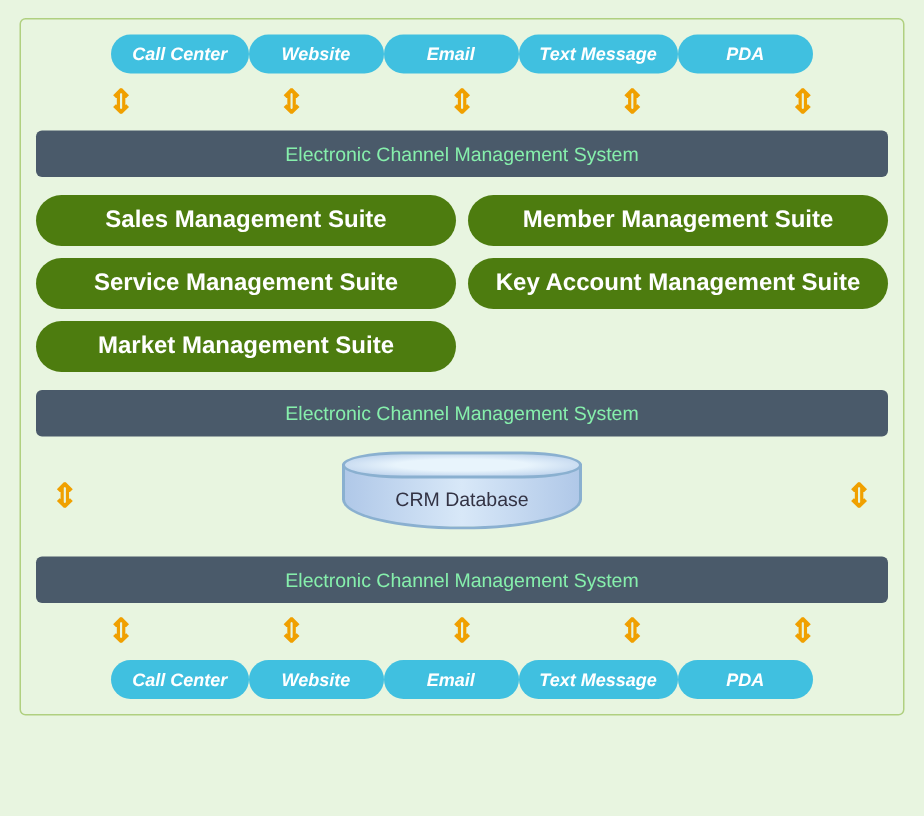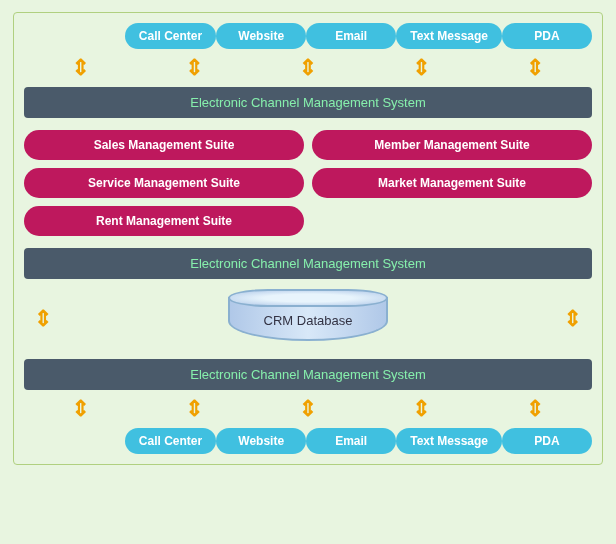--- a/index.html
+++ b/index.html
@@ -20,22 +20,23 @@
       border-radius: 4px;
       padding: 10px;
       display: flex;
       flex-direction: column;
       gap: 6px;
     }
 
     
     .channel-row {
       display: flex;
-      justify-content: flex-end;
-      align-items: center;
+      justify-content: center;
+      align-items: center;
+      font-style: italic;
     }
     .channel-btn {
       background: #40c0e0;
       color: #fff;
       border: none;
       border-radius: 20px;
       padding: 6px 14px;
       font-size: 12px;
       font-weight: bold;
       min-width: 90px;
@@ -67,26 +68,26 @@
     }
 
     
     .suite-grid {
       display: grid;
       grid-template-columns: 1fr 1fr;
       gap: 8px;
       padding: 6px 0;
     }
     .suite-btn {
-      background: #be185d;
+      background: #4d7c0f;
       color: #fff;
       border: none;
       border-radius: 20px;
       padding: 8px 10px;
-      font-size: 12px;
+      font-size: 16px;
       font-weight: bold;
       text-align: center;
     }
 
     
     .middle-section {
       display: flex;
       align-items: center;
       justify-content: space-between;
       padding: 4px 10px;
@@ -166,22 +167,22 @@
     <span class="arrow">⇕</span>
     <span class="arrow">⇕</span>
   </div>
 
   <div class="dark-bar">Electronic Channel Management System</div>
 
   <div class="suite-grid">
     <div class="suite-btn">Sales Management Suite</div>
     <div class="suite-btn">Member Management Suite</div>
     <div class="suite-btn">Service Management Suite</div>
+    <div class="suite-btn">Key Account Management Suite</div>
     <div class="suite-btn">Market Management Suite</div>
-    <div class="suite-btn">Rent Management Suite</div>
   </div>
 
   <div class="dark-bar">Electronic Channel Management System</div>
 
   <div class="middle-section">
     <div class="middle-arrows">
       <span class="arrow">⇕</span>
     </div>
 
     <div class="crm-container">

